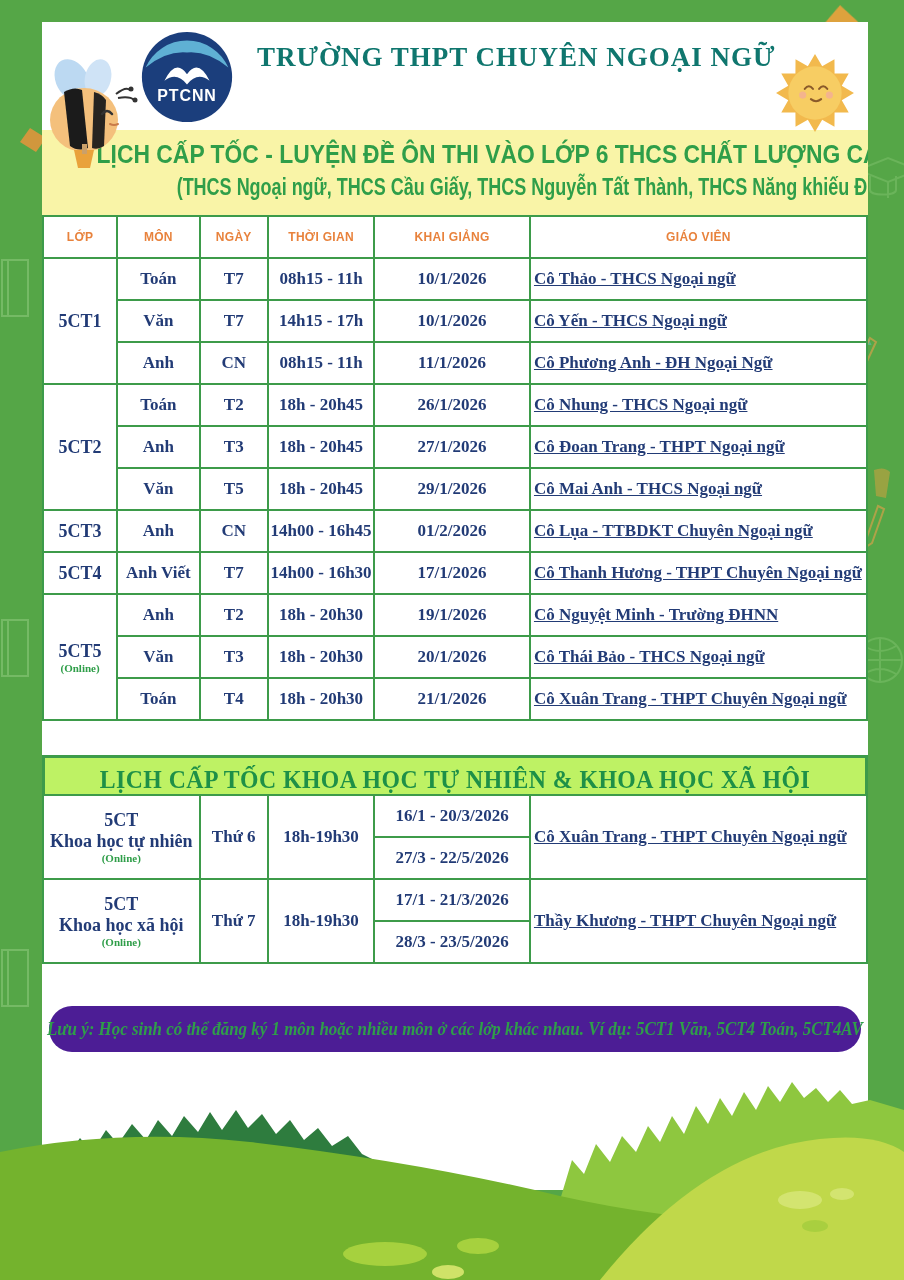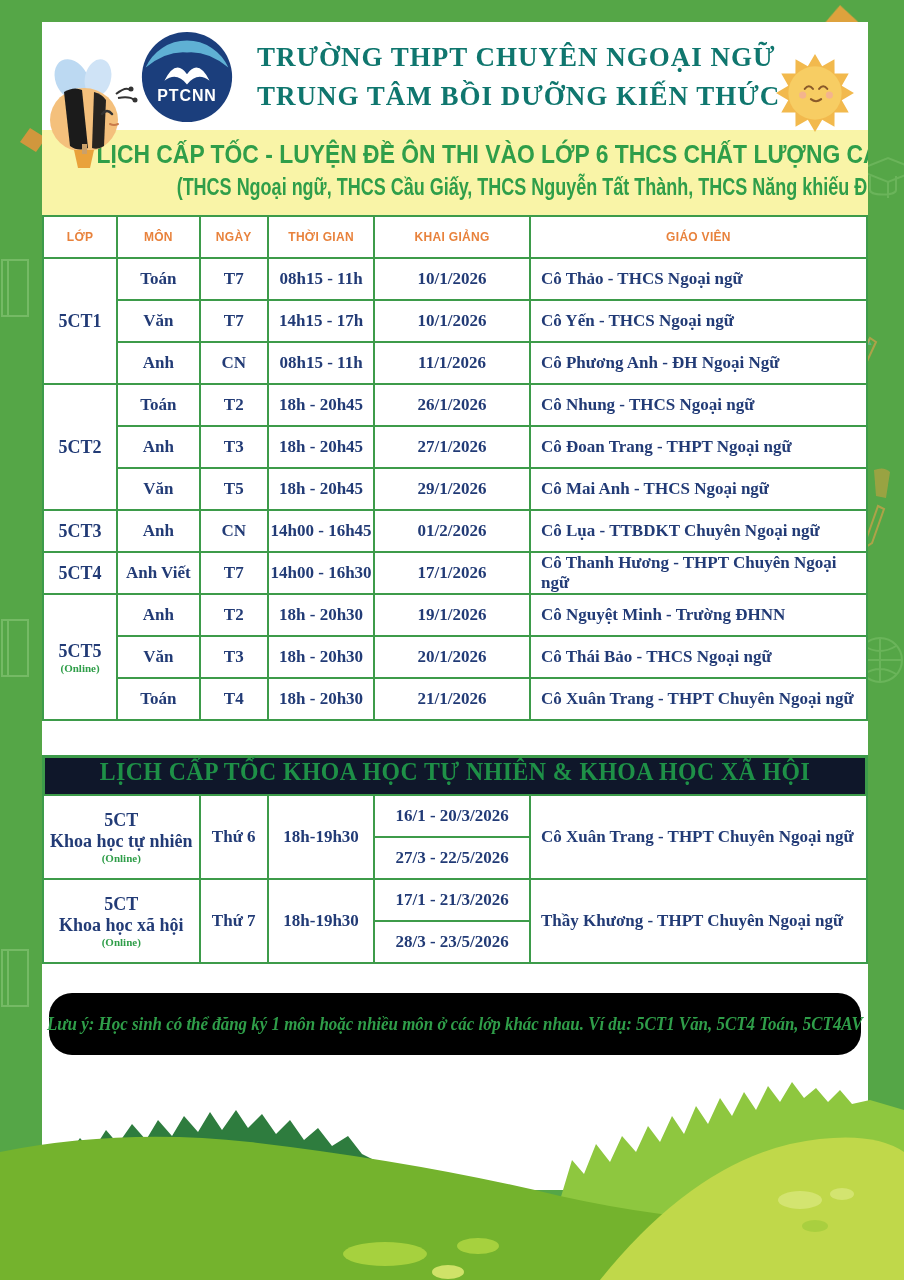--- a/index.html
+++ b/index.html
@@ -44,39 +44,39 @@
   th, td { border:2px solid #3d9b4a; text-align:center; vertical-align:middle; }
   th {
     height:42px; color:#e8823c; font-size:12px; font-weight:bold;
     letter-spacing:.3px; background:#fff;
   }
   td {
     height:42px;
     font-family:"Liberation Serif","DejaVu Serif",serif;
     font-weight:bold; color:#223b76; font-size:17px; background:#fff;
   }
-  td.teacher { text-align:left; padding-left:10px; }
+  td.teacher { text-align:left; padding-left:3px;text-decoration:underline; }
   td.klass { font-size:18px; }
   .online { display:block; color:#2f9e49; font-size:11px; }
   .gap { height:34px; background:#fff; }
   .section2-header {
-    height:42px; background:#0f172a; border:3px solid #3d9b4a;
-    display:flex; align-items:flex-start; justify-content:center;
+    height:42px; background:#bef264; border:3px solid #3d9b4a;
+    display:flex; align-items:flex-end; justify-content:center;
   }
   .section2-header span {
     font-family:"Liberation Serif","DejaVu Serif",serif;
     font-weight:bold; font-size:25px; color:#1e9047; letter-spacing:.5px;
     white-space:nowrap; transform:scaleX(.95);
   }
   #table2 { margin-top:-3px; }
   #table2 td { height:42px;margin-top:41px; }
   
   .note-pill {
-    margin:29px auto 0; width:812px; height:62px; border-radius:23px;
-    background:#000000; display:flex; align-items:center; justify-content:center;
+    margin:42px auto 0; width:812px; height:46px; border-radius:23px;
+    background:#4c1d95; display:flex; align-items:center; justify-content:center;
   }
   .note-pill span {
     font-family:"Liberation Serif","DejaVu Serif",serif;
     font-style:italic; font-weight:bold; font-size:18px; color:#2f9e49;
     white-space:nowrap; transform:scaleX(.94);
   }
   
   .grass { position:absolute; left:0; bottom:0; width:904px; height:240px; z-index:5; }
 </style>
 </head>
@@ -111,21 +111,20 @@
 
   <div class="header-band">
     <svg class="logo" viewBox="0 0 100 100">
       <circle cx="50" cy="50" r="48" fill="#1b3e7c"></circle>
       <path d="M6 40 A48 48 0 0 1 94 40 Q72 22 50 24 Q28 22 6 40 Z" fill="#5fb0d4"></path>
       <path d="M26 54 Q38 30 50 47 Q62 30 74 54 Q61 44 50 58 Q39 44 26 54 Z" fill="#ffffff"></path>
       <text x="50" y="76" text-anchor="middle" font-size="17" font-weight="bold" fill="#ffffff" font-family="Liberation Sans, sans-serif" letter-spacing="1">PTCNN</text>
     </svg>
     <div class="school-title">
       <div>TRƯỜNG THPT CHUYÊN NGOẠI NGỮ</div>
-      <div>TRUNG TÂM BỒI DƯỠNG KIẾN THỨC</div>
     </div>
     <svg class="sun" viewBox="0 0 80 80">
       <polygon fill="#f2b94d" points="78,40 66.1,47 72.9,59 59.1,59.1 59,72.9 47,66.1 40,78 33,66.1 21,72.9 20.9,59.1 7.1,59 13.9,47 2,40 13.9,33 7.1,21 20.9,20.9 21,7.1 33,13.9 40,2 47,13.9 59,7.1 59.1,20.9 72.9,21 66.1,33"></polygon>
       <circle cx="40" cy="40" r="26" fill="#f7cd63"></circle>
       <path d="M30 36 q4 -5 8 0" stroke="#8a5a2a" stroke-width="2" fill="none" stroke-linecap="round"></path>
       <path d="M44 36 q4 -5 8 0" stroke="#8a5a2a" stroke-width="2" fill="none" stroke-linecap="round"></path>
       <path d="M36 46 q5 4 10 0" stroke="#8a5a2a" stroke-width="2" fill="none" stroke-linecap="round"></path>
       <circle cx="28" cy="42" r="3.5" fill="#f2a9a0" opacity="0.7"></circle>
       <circle cx="54" cy="42" r="3.5" fill="#f2a9a0" opacity="0.7"></circle>
     </svg>

